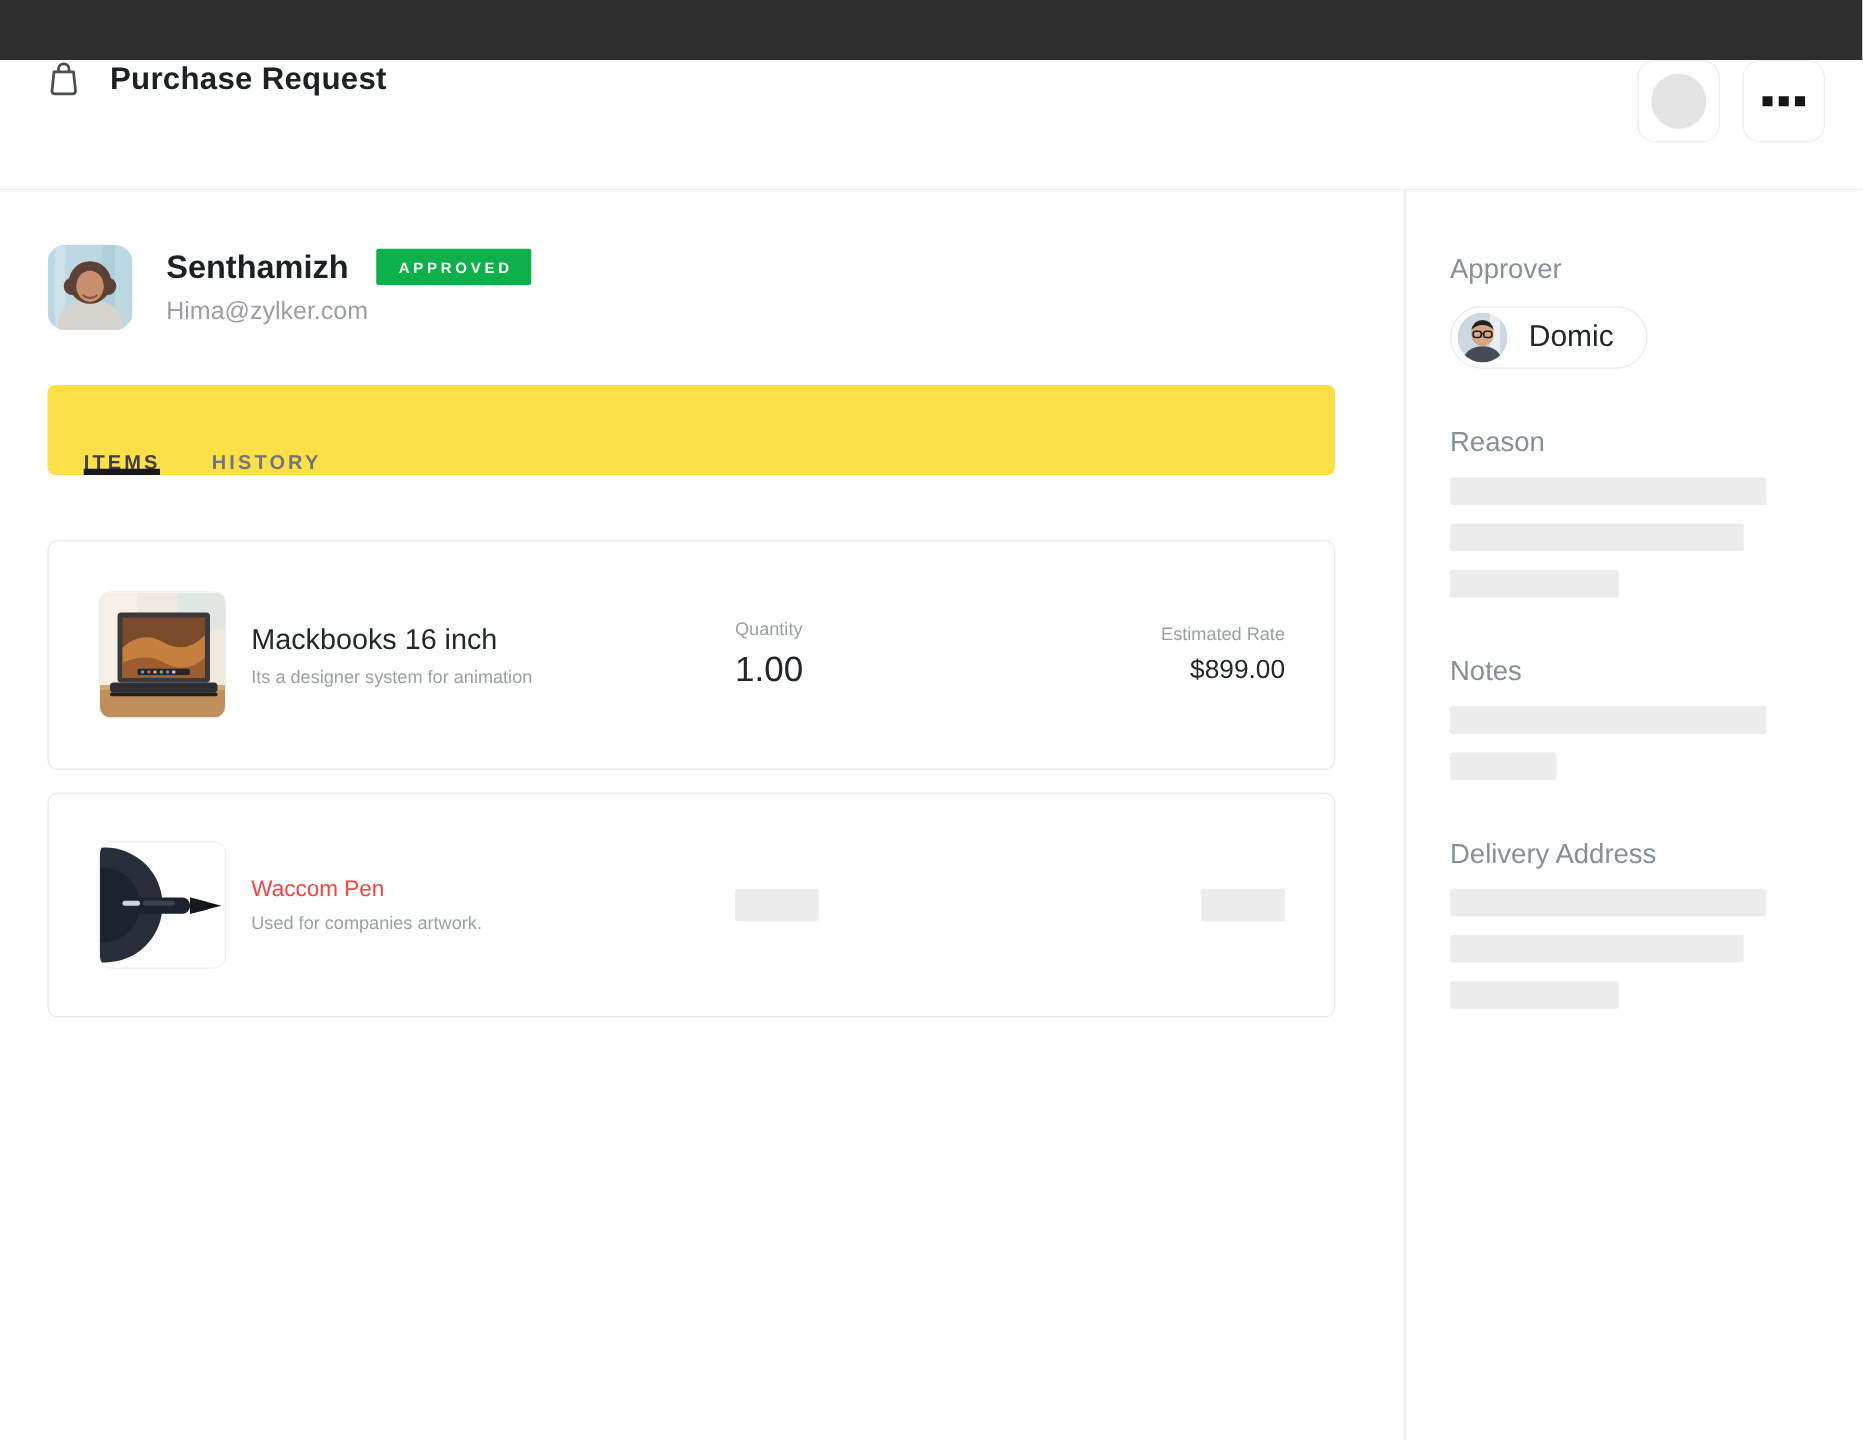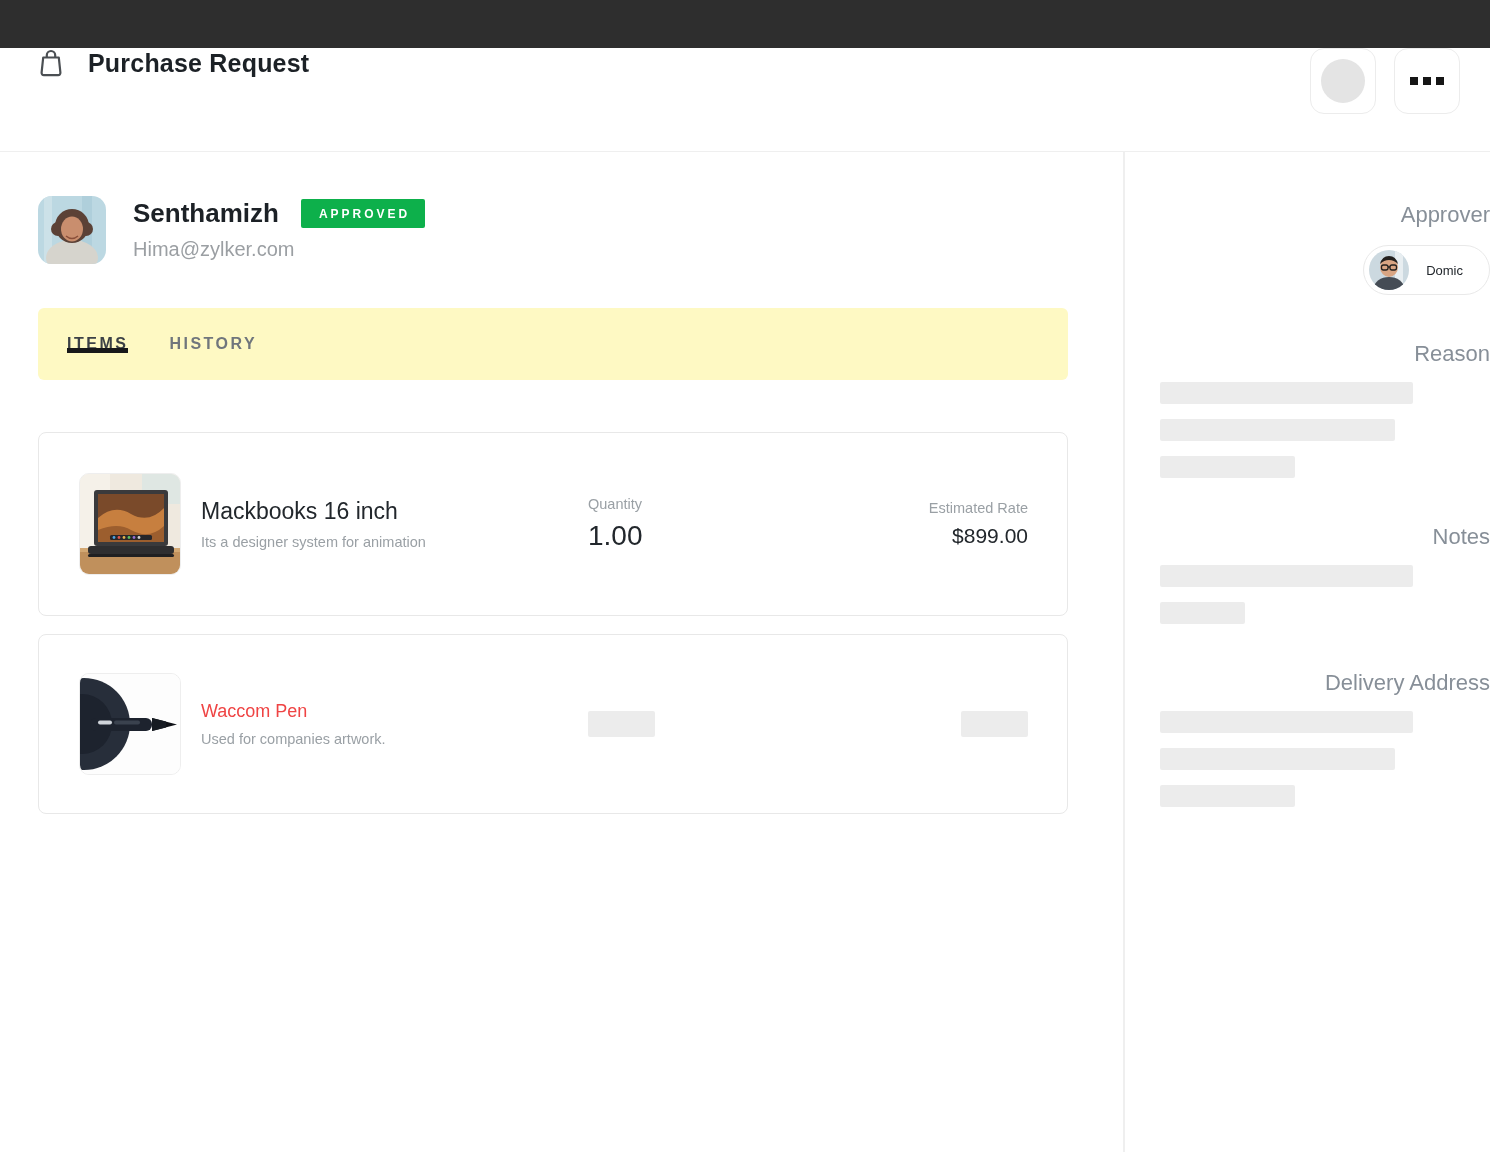--- a/index.html
+++ b/index.html
@@ -18,34 +18,34 @@
   .header-actions { display:flex; gap:18px; }
   .hbtn { width:66px; height:66px; border:1px solid #ececec; border-radius:14px; background:#fff;
     display:flex; align-items:center; justify-content:center; cursor:pointer; }
   .hbtn .circle { width:44px; height:44px; border-radius:50%; background:#e4e4e4; }
   .dots { display:flex; gap:5px; }
   .dots i { width:8px; height:8px; background:#161616; display:block; }
 
   
   .content { display:flex; height:1000px; }
   .main { width:1125px; border-right:2px solid #efefef; padding:44px 57px 0 38px; }
-  .side { flex:1; padding:50px 0 0 35px;text-align:right; }
+  .side { flex:1; padding:50px 0 0 35px; }
 
   
   .profile { display:flex; gap:27px; }
   .avatar-lg { width:68px; height:68px; border-radius:14px; overflow:hidden; flex:none; }
   .profile-name-row { display:flex; align-items:center; gap:22px; margin-top:2px; }
   .profile-name { font-size:26px; font-weight:700; color:#1c2126; }
   .badge { background:#0db04b; color:#fff; font-size:12px; font-weight:700;
     letter-spacing:3px; padding:8px 15px 7px 18px; border-radius:2px; }
   .profile-email { font-size:20px; color:#9b9fa3; margin-top:9px; }
 
   
-  .tabbar { margin-top:44px; height:72px; width:1030px; background:#fef9c3; border-radius:6px;
-    display:flex; align-items:center; padding-left:29px; gap:41px; }
+  .tabbar { margin-top:44px; height:72px; width:1030px; background:#fde047; border-radius:6px;
+    display:flex; align-items:flex-end; padding-left:29px; gap:41px; }
   .tab { display:flex; align-items:center; font-size:16px; font-weight:700; letter-spacing:2.5px;
     color:#70767c; position:relative; cursor:pointer; }
   .tab.active { color:#3c4146; }
   .tab.active:after { content:""; position:absolute; left:0; right:0; bottom:0; height:5px; background:#17181a; }
 
   
   .card { margin-top:52px; width:1030px; border:1px solid #e8e8e8; border-radius:8px; background:#fff;
     display:flex; align-items:center; padding:0 39px 0 40px; }
   .card-1 { height:184px; }
   .card-2 { height:180px; margin-top:18px; }
@@ -64,21 +64,21 @@
   
   .sk { background:#ececec; border-radius:2px; }
   .sk-cell { width:67px; height:26px; }
   .col-rate .sk-cell { margin-left:auto; }
 
   
   .side-heading { font-size:22px; color:#878f98; font-weight:400; }
   .approver-chip { margin-top:17px; display:inline-flex; align-items:center; gap:17px;
     border:1px solid #e9e9e9; border-radius:26px; padding:4px 26px 4px 5px; background:#fff; cursor:pointer; }
   .avatar-sm { width:40px; height:40px; border-radius:50%; overflow:hidden; flex:none; }
-  .approver-name { font-size:13px; color:#22272c; }
+  .approver-name { font-size:24px; color:#22272c; }
   .side-section { margin-top:46px; }
   .side-section.first { margin-top:0; }
   .sk-line { height:22px; margin-top:15px; }
   .sk-line.w1 { width:253px; }
   .sk-line.w2 { width:235px; }
   .sk-line.w3 { width:135px; }
   .sk-line.w4 { width:85px; }
   .side-section .sk-line:first-of-type { margin-top:22px; }
 </style>
 </head>

